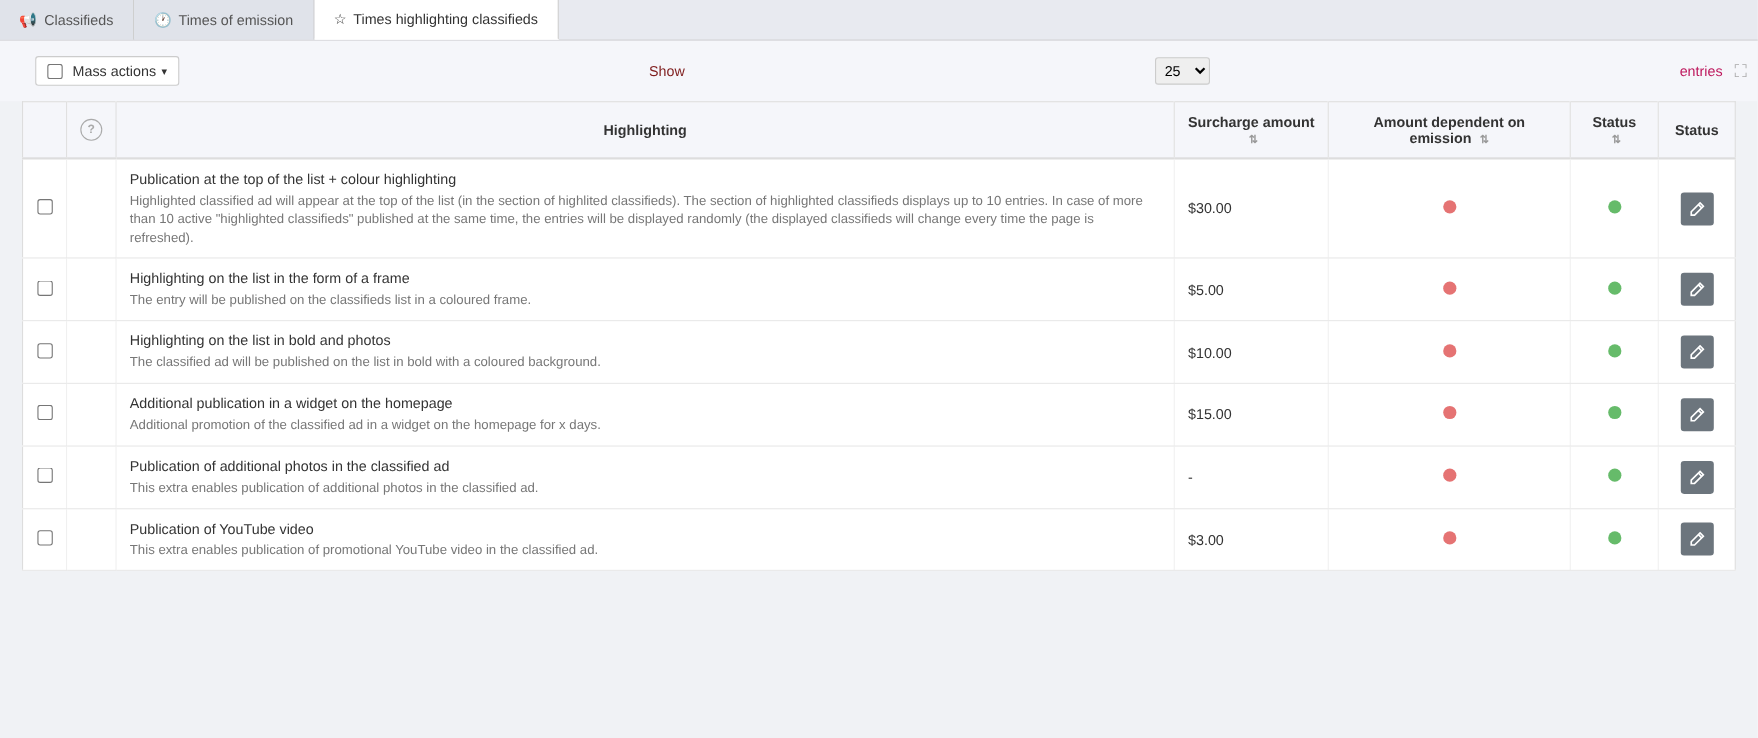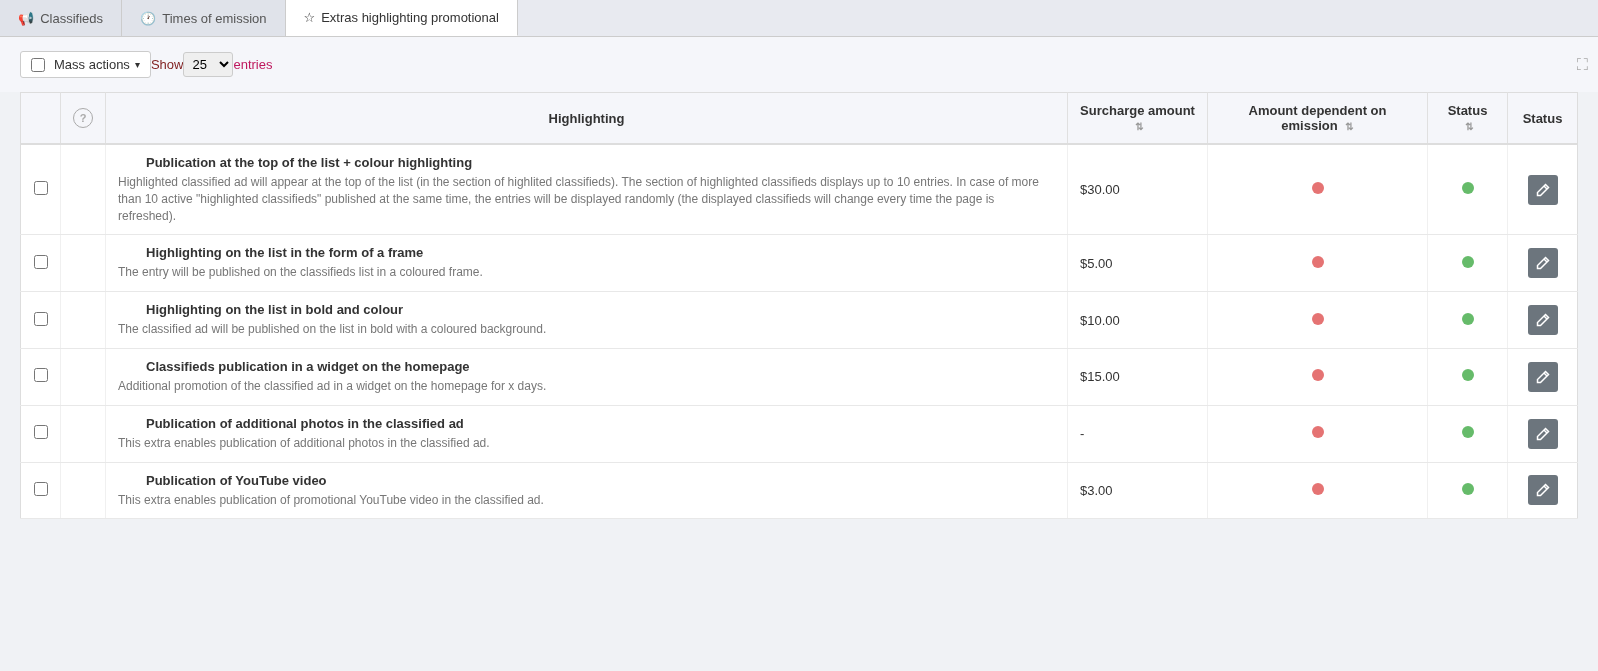--- a/index.html
+++ b/index.html
@@ -28,22 +28,24 @@
       color: #333;
       border-bottom: 1px solid #fff;
       font-weight: normal;
     }
     .tab-icon { font-size: 13px; }
 
     
     .toolbar {
       display: flex;
       align-items: center;
-      padding: 14px 20px;
+      gap: 10px;
+      padding: 14px 32px;
       background: #f5f6fa;
+      justify-content: space-between;
     }
     .mass-actions-btn {
       display: flex;
       align-items: center;
       gap: 5px;
       padding: 5px 10px;
       border: 1px solid #ccc;
       background: #fff;
       border-radius: 3px;
       cursor: pointer;
@@ -96,24 +98,23 @@
 
     .col-checkbox { width: 40px; text-align: center; }
     .col-help { width: 40px; text-align: center; }
     .col-highlighting { }
     .col-surcharge { width: 140px; }
     .col-amount-dep { width: 220px; text-align: center; }
     .col-status { width: 80px; text-align: center; }
     .col-actions { width: 70px; text-align: center; }
 
     .row-title {
-      font-weight: bold;
+      font-weight: normal;
       font-size: 13px;
       margin-bottom: 4px;
-      margin-left: 28px;
     }
     .row-desc {
       font-size: 12px;
       color: #777;
       line-height: 1.4;
     }
 
     .dot {
       display: inline-block;
       width: 12px;
@@ -174,21 +175,21 @@
   <div class="tab">
     <span class="tab-icon">📢</span>
     <span>Classifieds</span>
   </div>
   <div class="tab">
     <span class="tab-icon">🕐</span>
     <span>Times of emission</span>
   </div>
   <div class="tab active">
     <span class="tab-icon">☆</span>
-    <span>Extras highlighting promotional</span>
+    <span>Times highlighting classifieds</span>
   </div>
 </div>
 
 <div class="fullscreen-icon">⛶</div>
 
 <div class="toolbar">
   <button class="mass-actions-btn">
     <input type="checkbox" style="margin-right: 4px;">
     <span>Mass actions</span>
     <span class="caret">▾</span>
@@ -280,21 +281,21 @@
         </svg>
       </button>
     </td>
   </tr>
         <tr>
     <td class="col-checkbox">
       <input type="checkbox" style="">
     </td>
     <td class="col-help"></td>
     <td class="col-highlighting">
-      <div class="row-title">Highlighting on the list in bold and colour</div>
+      <div class="row-title">Highlighting on the list in bold and photos</div>
       <div class="row-desc">The classified ad will be published on the list in bold with a coloured background.</div>
     </td>
     <td class="col-surcharge">$10.00</td>
     <td class="col-amount-dep">
       <span class="dot dot-red"></span>
     </td>
     <td class="col-status">
       <span class="dot dot-green"></span>
     </td>
     <td class="col-actions">
@@ -305,21 +306,21 @@
         </svg>
       </button>
     </td>
   </tr>
         <tr>
     <td class="col-checkbox">
       <input type="checkbox" style="">
     </td>
     <td class="col-help"></td>
     <td class="col-highlighting">
-      <div class="row-title">Classifieds publication in a widget on the homepage</div>
+      <div class="row-title">Additional publication in a widget on the homepage</div>
       <div class="row-desc">Additional promotion of the classified ad in a widget on the homepage for x days.</div>
     </td>
     <td class="col-surcharge">$15.00</td>
     <td class="col-amount-dep">
       <span class="dot dot-red"></span>
     </td>
     <td class="col-status">
       <span class="dot dot-green"></span>
     </td>
     <td class="col-actions">

